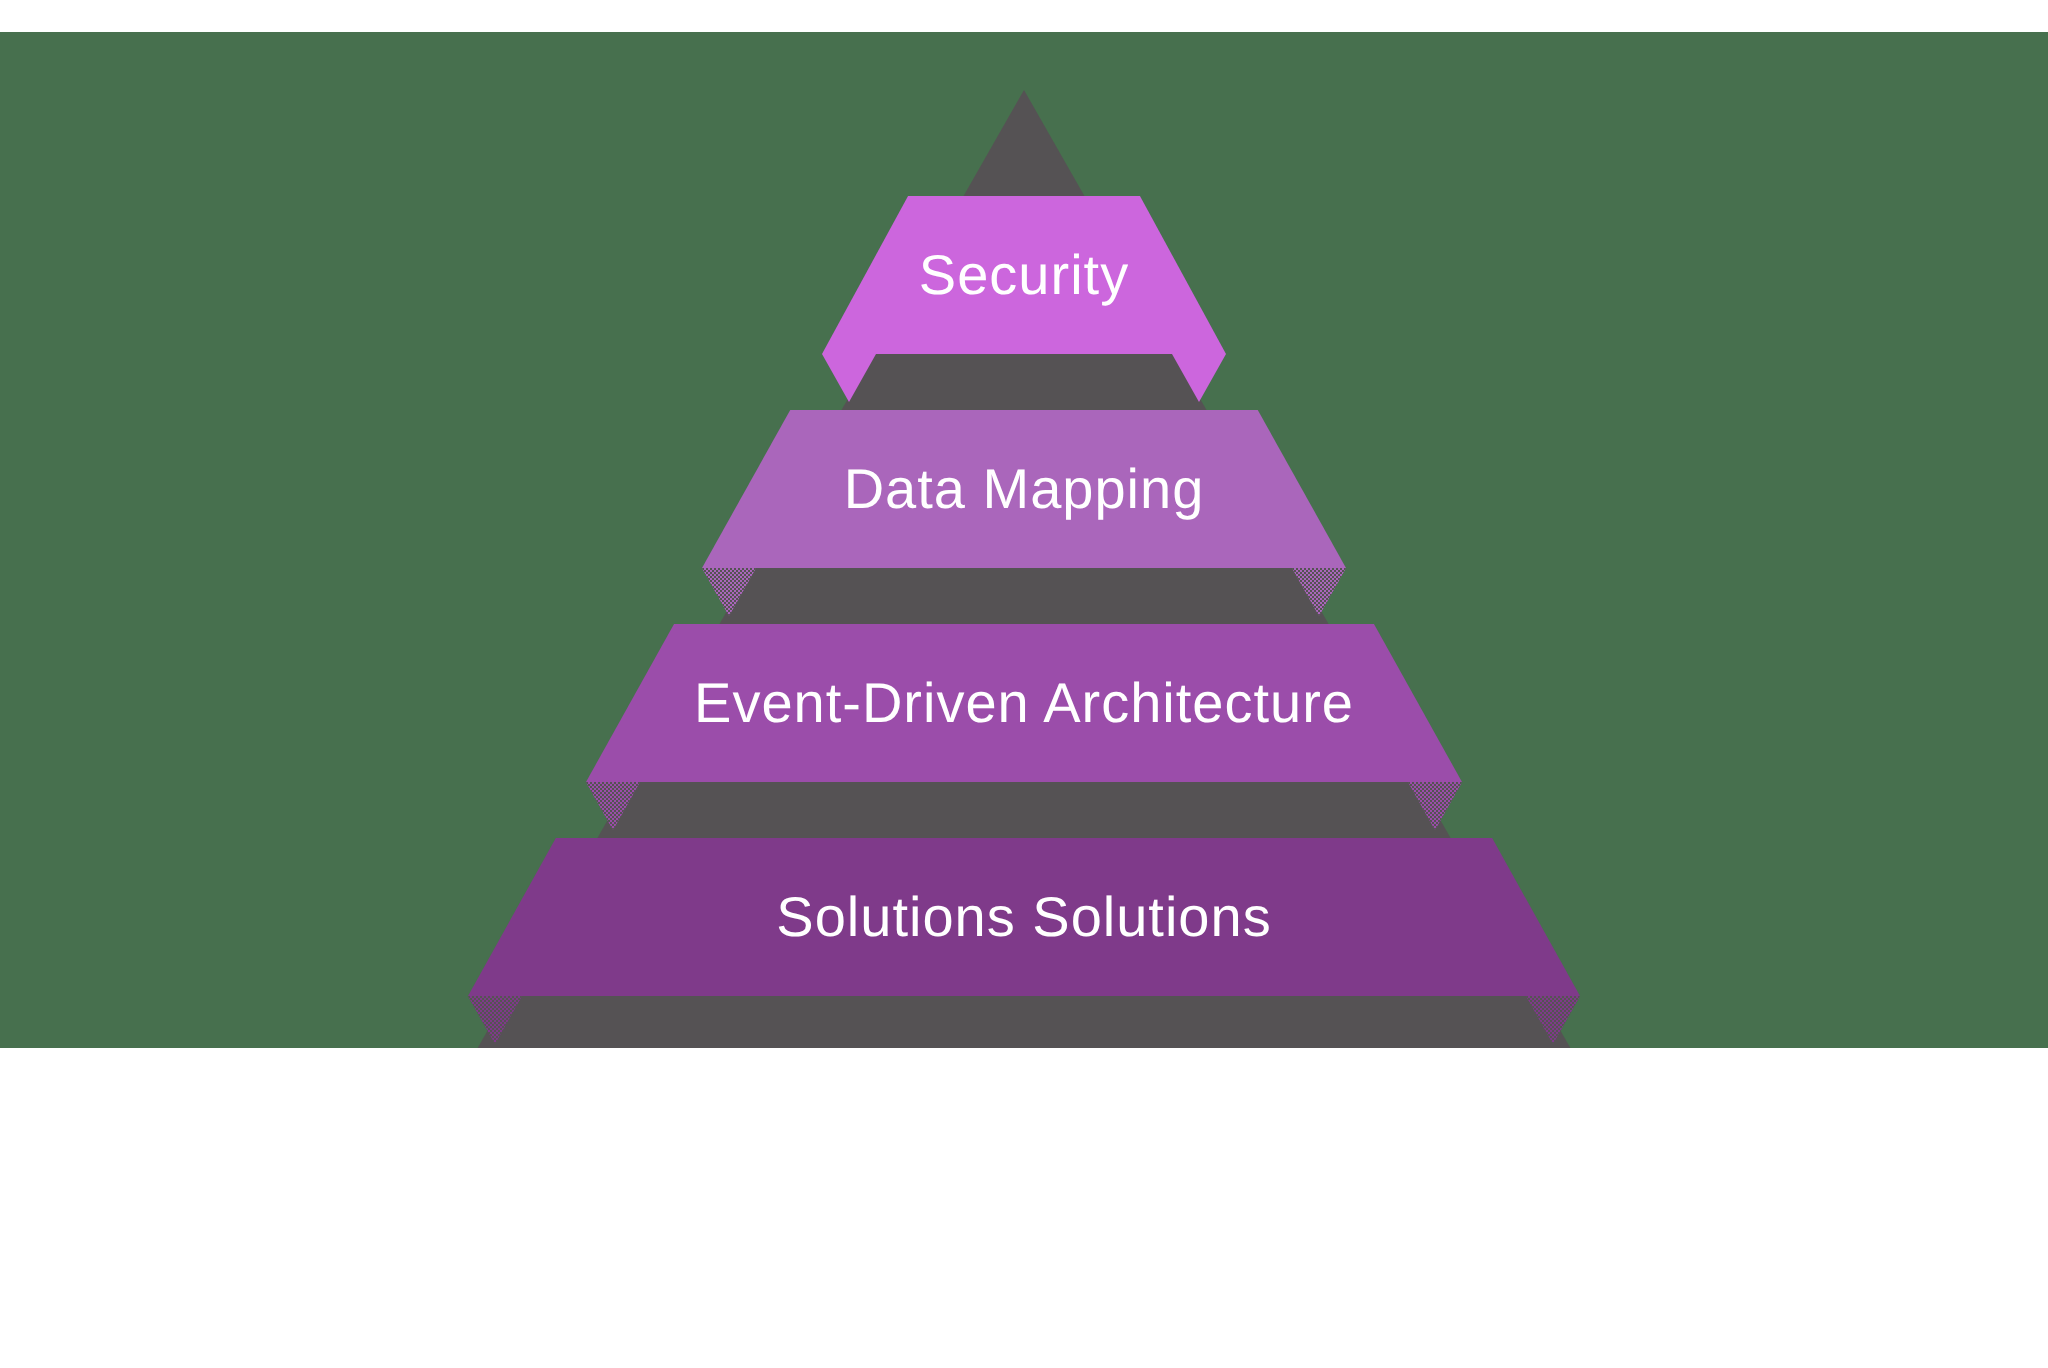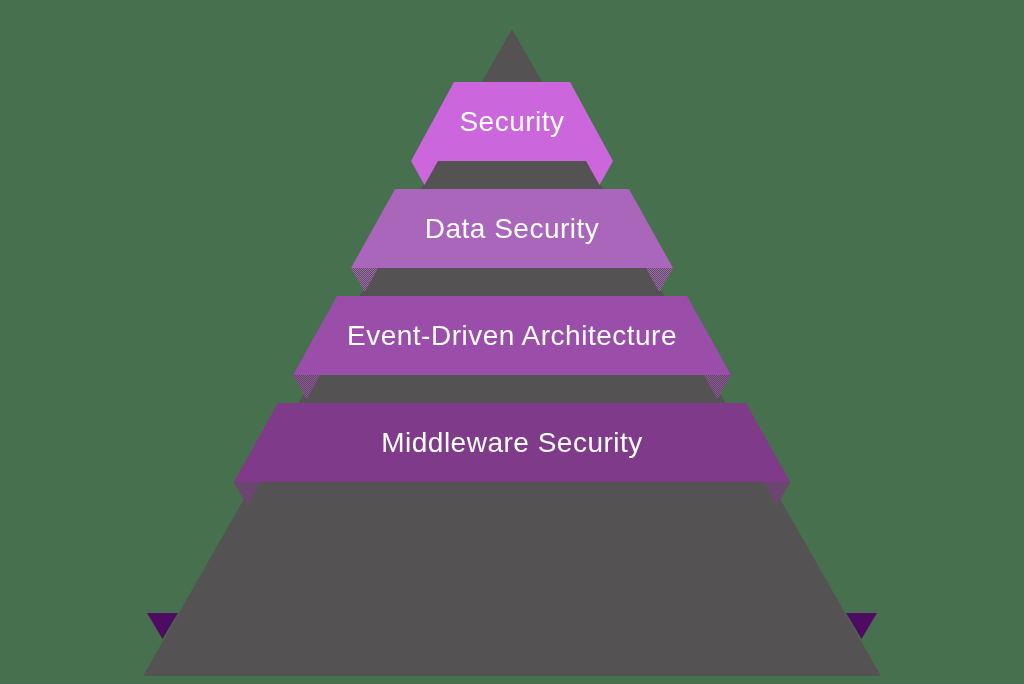--- a/index.html
+++ b/index.html
@@ -1,21 +1,22 @@
 <!DOCTYPE html>
 <html><head>
 <meta charset="utf-8">
 <style>
   html,body{margin:0;padding:0;}
   .stage{
     position:relative;
-    width:1024px;height:684px;
+    width:1024px;height:508px;
     overflow:hidden;
     background:var(--bg,#47704E);
     font-family:"Liberation Sans",sans-serif;
+    margin-top:16px;
   }
   
   .gray-pyramid{
     position:absolute;
     left:143px;top:29px;width:738px;height:647px;
     background:var(--gray,#555254);
     clip-path:polygon(50% 0,100% 100%,0 100%);
   }
   
   .layer{position:absolute;}
@@ -66,37 +67,37 @@
   <div class="layer b0 solid-folds" style="--band: #CC66DD;">
     <div class="band">
       <span class="label">Security</span>
     </div>
     <div class="fold fl"></div>
     <div class="fold fr"></div>
   </div>
 
   <div class="layer b1" style="--band: #AA66BB;">
     <div class="band">
-      <span class="label">Data Security</span>
+      <span class="label">Data Mapping</span>
     </div>
     <div class="fold fl"></div>
     <div class="fold fr"></div>
   </div>
 
   <div class="layer b2" style="--band: #9B4DAA;">
     <div class="band">
       <span class="label">Event-Driven Architecture</span>
     </div>
     <div class="fold fl"></div>
     <div class="fold fr"></div>
   </div>
 
   <div class="layer b3" style="--band: #7F3A8A;">
     <div class="band">
-      <span class="label">Middleware Security</span>
+      <span class="label">Solutions Solutions</span>
     </div>
     <div class="fold fl"></div>
     <div class="fold fr"></div>
   </div>
 
   <div class="layer b4 solid-folds" style="--band: #4F0B63;">
     <div class="fold fl"></div>
     <div class="fold fr"></div>
   </div>
 

